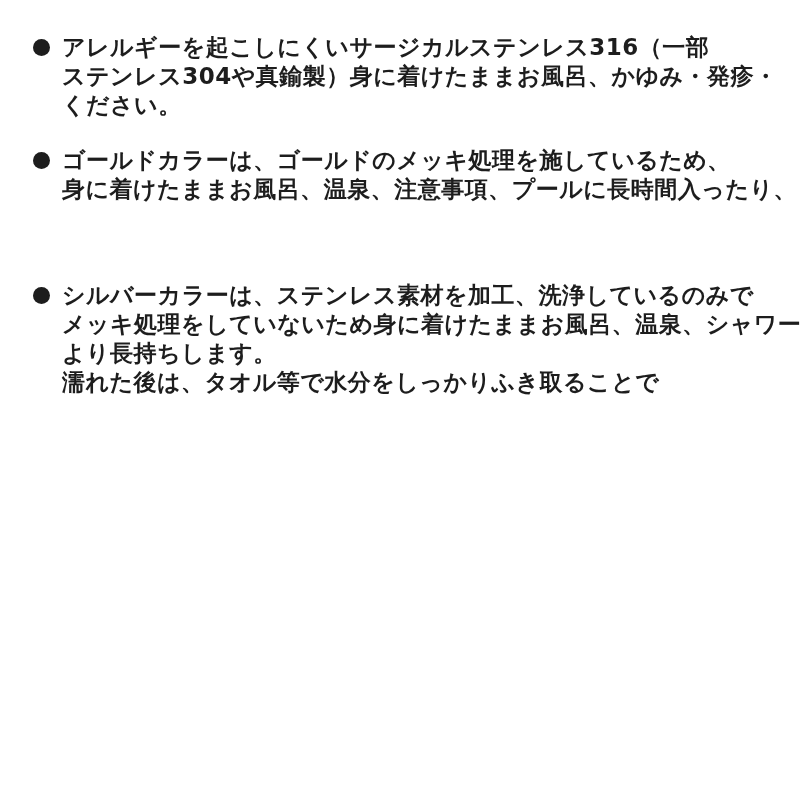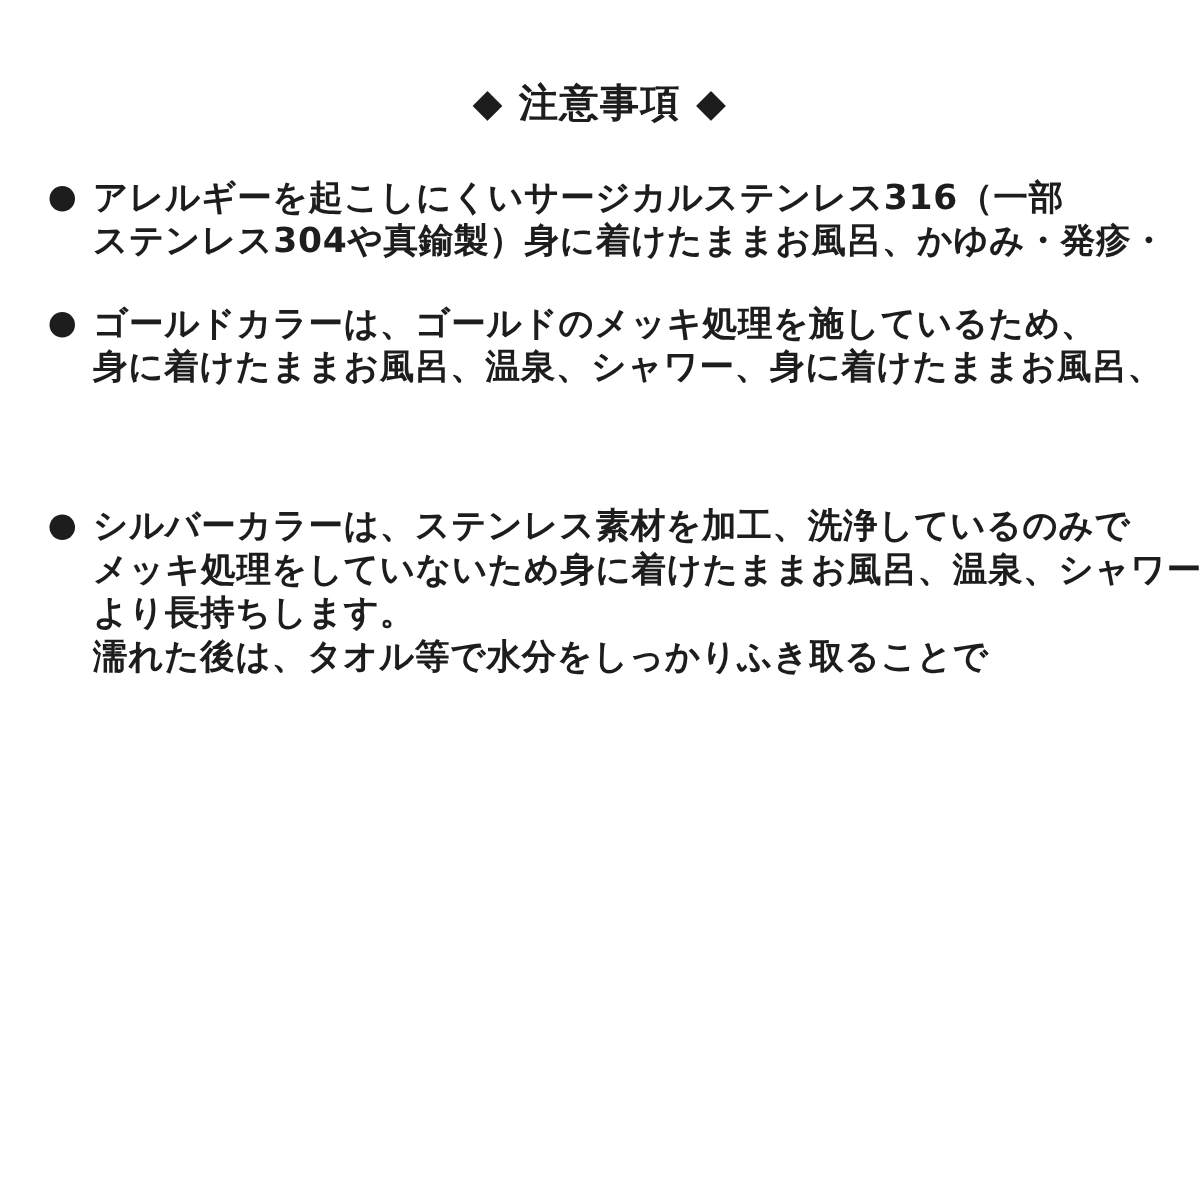--- a/index.html
+++ b/index.html
@@ -55,34 +55,34 @@
   }
   .note-line {
     white-space: nowrap;
   }
 </style>
 </head>
 <body>
 
 <div class="page">
 
-  <div class="title">◆ 注意事項 ◆</div>
 
   <ul class="notes">
 
     <li class="note note-1">
       <span class="bullet"></span>
       <div class="note-line">アレルギーを起こしにくいサージカルステンレス316（一部</div>
       <div class="note-line">ステンレス304や真鍮製）身に着けたままお風呂、かゆみ・発疹・</div>
+      <div class="note-line">ください。</div>
     </li>
 
     <li class="note note-2">
       <span class="bullet"></span>
       <div class="note-line">ゴールドカラーは、ゴールドのメッキ処理を施しているため、</div>
-      <div class="note-line">身に着けたままお風呂、温泉、シャワー、身に着けたままお風呂、</div>
+      <div class="note-line">身に着けたままお風呂、温泉、注意事項、プールに長時間入ったり、</div>
     </li>
 
     <li class="note note-3">
       <span class="bullet"></span>
       <div class="note-line">シルバーカラーは、ステンレス素材を加工、洗浄しているのみで</div>
       <div class="note-line">メッキ処理をしていないため身に着けたままお風呂、温泉、シャワー、</div>
       <div class="note-line">より長持ちします。</div>
       <div class="note-line">濡れた後は、タオル等で水分をしっかりふき取ることで</div>
     </li>
 

